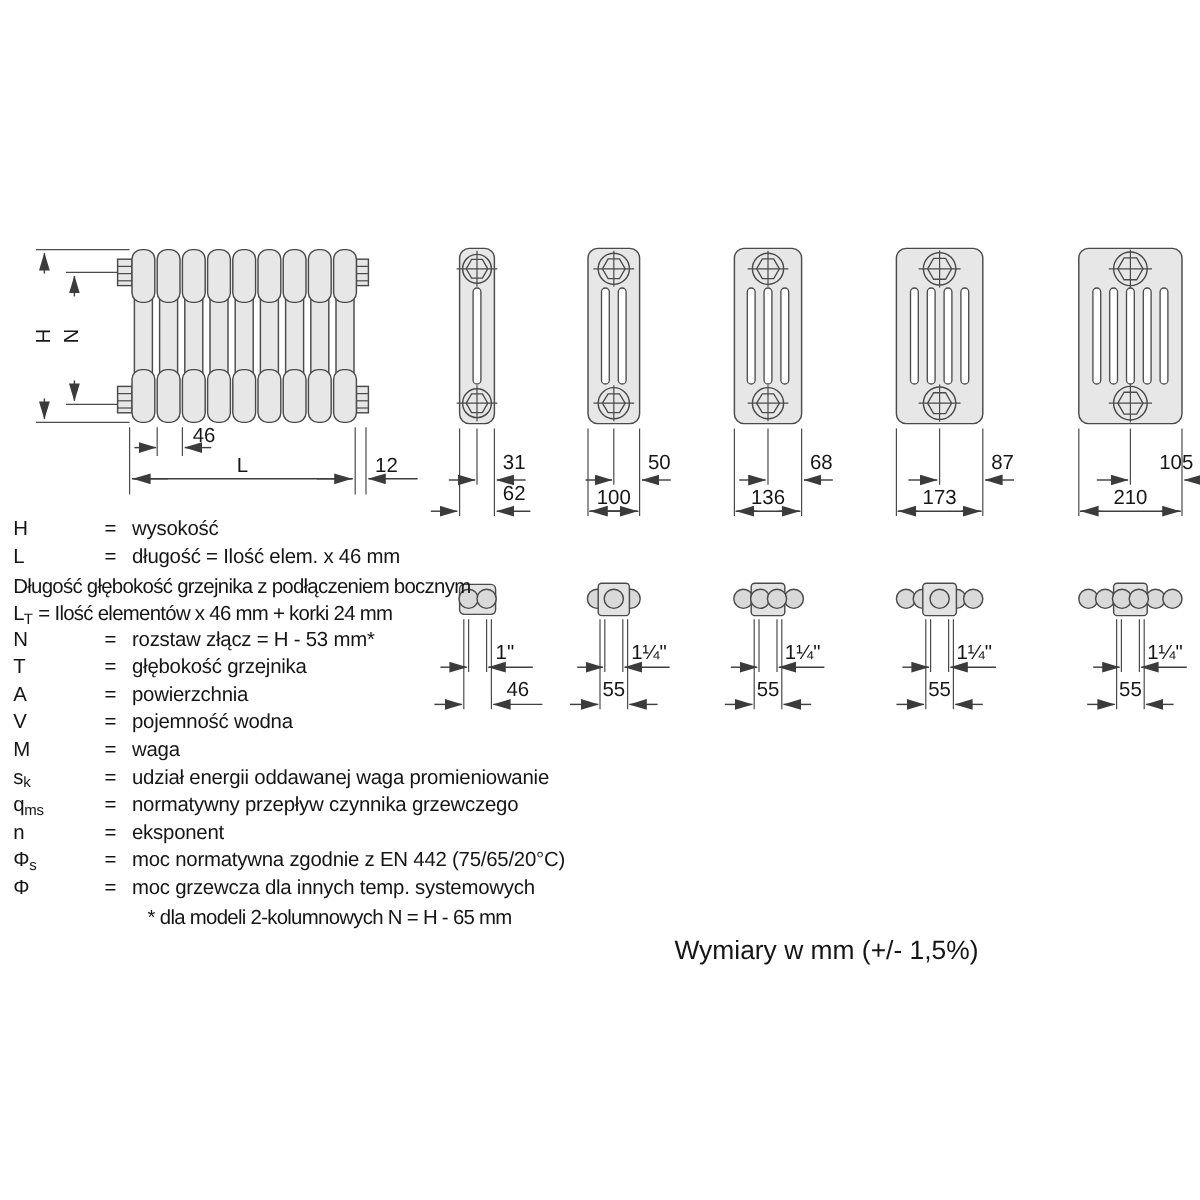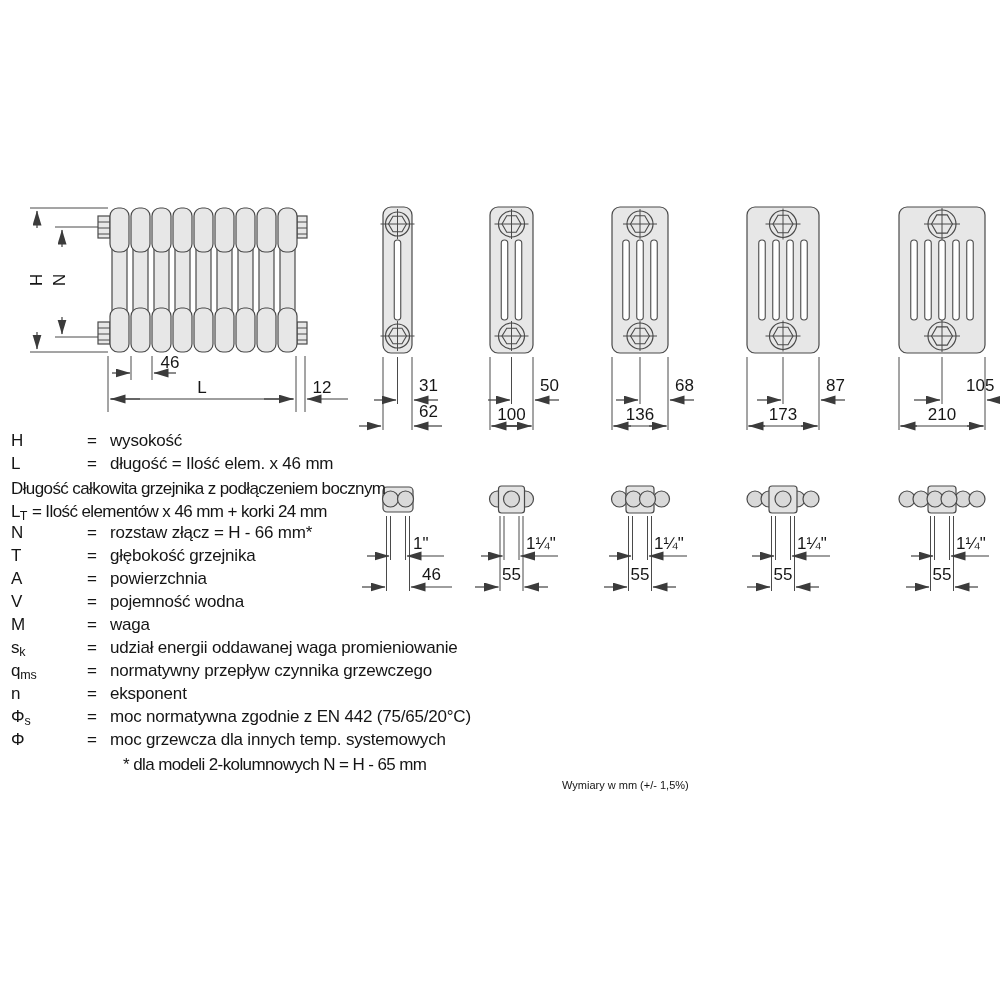--- a/index.html
+++ b/index.html
@@ -20,21 +20,21 @@
   .legend{position:absolute;left:11px;top:431px;font-size:17px;letter-spacing:-0.2px;
           white-space:nowrap;color:#151515;}
   .lrow{display:flex;align-items:baseline;height:23px;}
   .lrow.flow{display:block;height:23px;line-height:23px;letter-spacing:-0.6px;}
   .sym{display:inline-block;width:76px;}
   .flow .symf{display:inline-block;width:auto;}
   .eq{display:inline-block;width:23px;}
   .sub{font-size:12.5px;position:relative;top:3px;}
   .indent{padding-left:112px;}
   .gap{margin-left:5px;}
-  .footer{position:absolute;left:562px;top:779px;font-size:11px;color:#151515;}
+  .footer{position:absolute;left:562px;top:779px;font-size:22px;color:#151515;}
 </style>
 </head>
 <body>
 
 <div class="page">
 
 <svg width="1000" height="620" viewBox="0 0 1000 620">
   <defs>
     <marker id="aE" markerWidth="16" markerHeight="10" refX="14.5" refY="4.5" orient="auto" markerUnits="userSpaceOnUse">
       <path d="M0,0 L15,4.5 L0,9 Z" fill="#3b3b3b"></path>
@@ -352,29 +352,29 @@
     <span class="sym"><span>H</span><span class="sub"></span></span>
     <span class="eq">=</span>
     <span class="desc">wysokość</span>
   </div>
   <div class="lrow">
     <span class="sym"><span>L</span><span class="sub"></span></span>
     <span class="eq">=</span>
     <span class="desc">długość = Ilość elem. x 46 mm</span>
   </div>
   <div class="lrow flow">
-    <span>Długość całkowita grzejnika z podłączeniem bocznym</span>
+    <span>Długość głębokość grzejnika z podłączeniem bocznym</span>
   </div>
   <div class="lrow flow">
     <span class="symf">L</span><span class="sub">T</span><span class="gap">= Ilość elementów x 46 mm + korki 24 mm</span>
   </div>
   <div class="lrow">
     <span class="sym"><span>N</span><span class="sub"></span></span>
     <span class="eq">=</span>
-    <span class="desc">rozstaw złącz = H - 66 mm*</span>
+    <span class="desc">rozstaw złącz = H - 53 mm*</span>
   </div>
   <div class="lrow">
     <span class="sym"><span>T</span><span class="sub"></span></span>
     <span class="eq">=</span>
     <span class="desc">głębokość grzejnika</span>
   </div>
   <div class="lrow">
     <span class="sym"><span>A</span><span class="sub"></span></span>
     <span class="eq">=</span>
     <span class="desc">powierzchnia</span>

